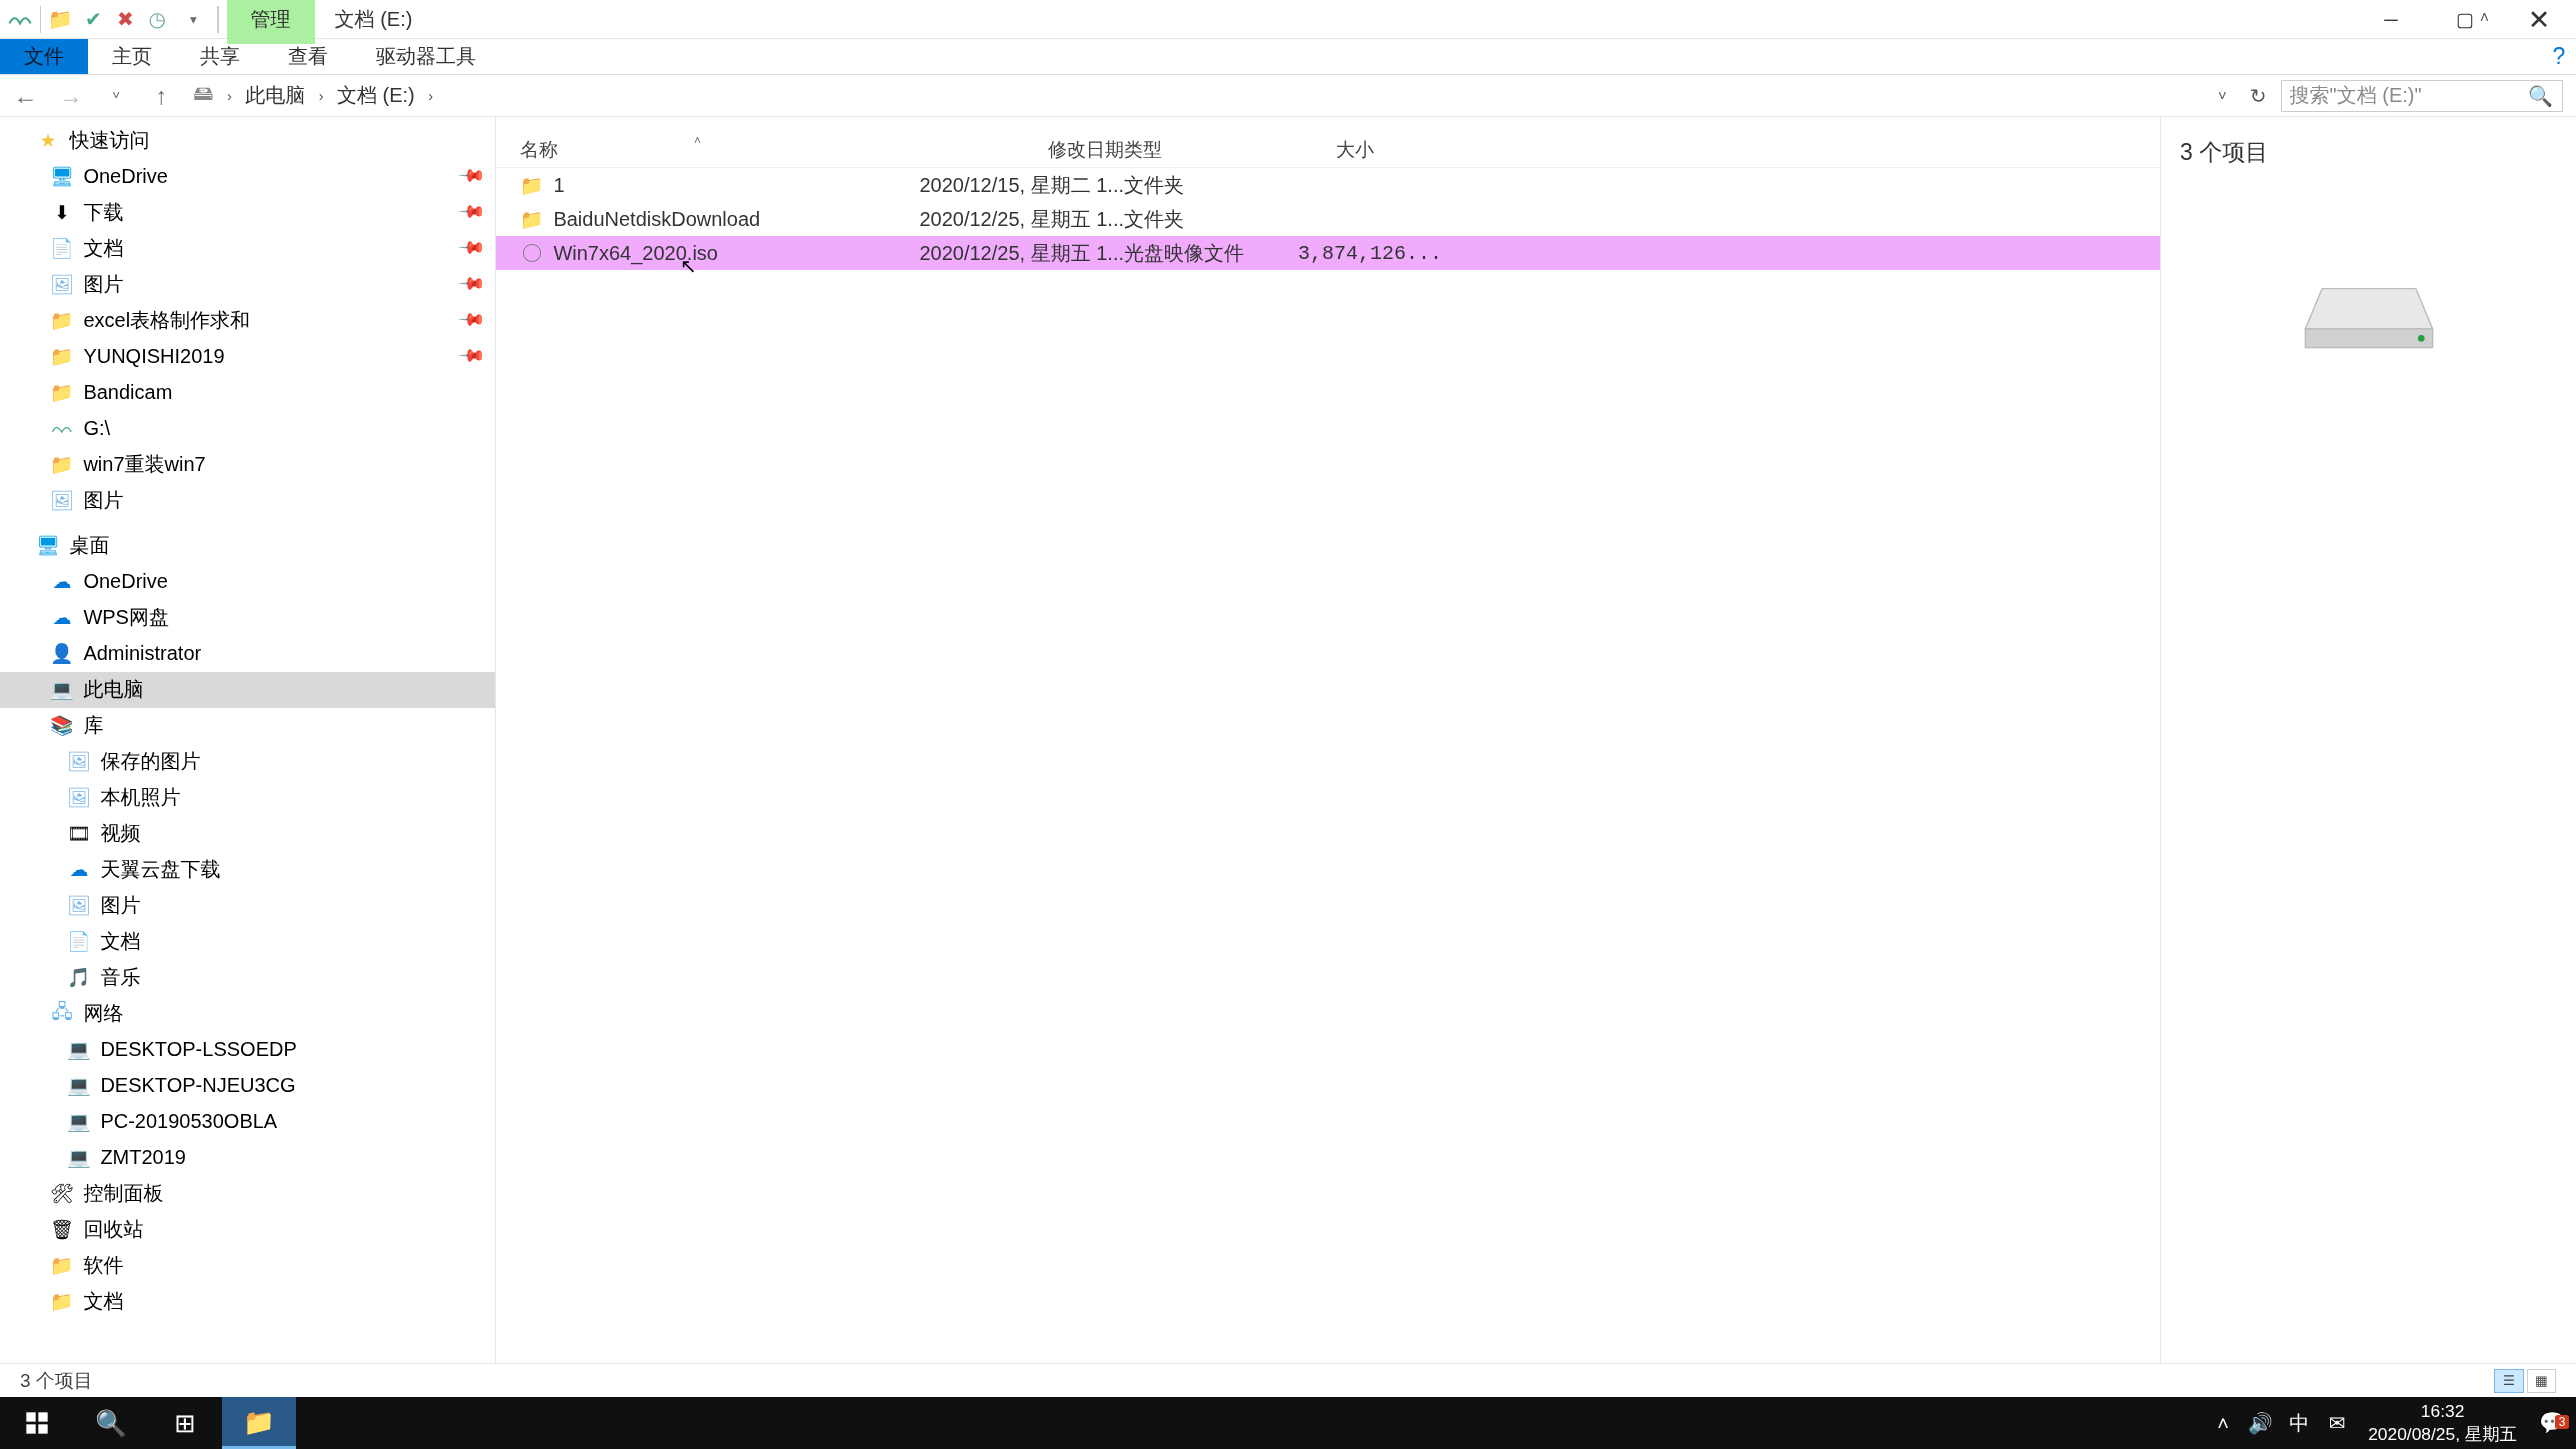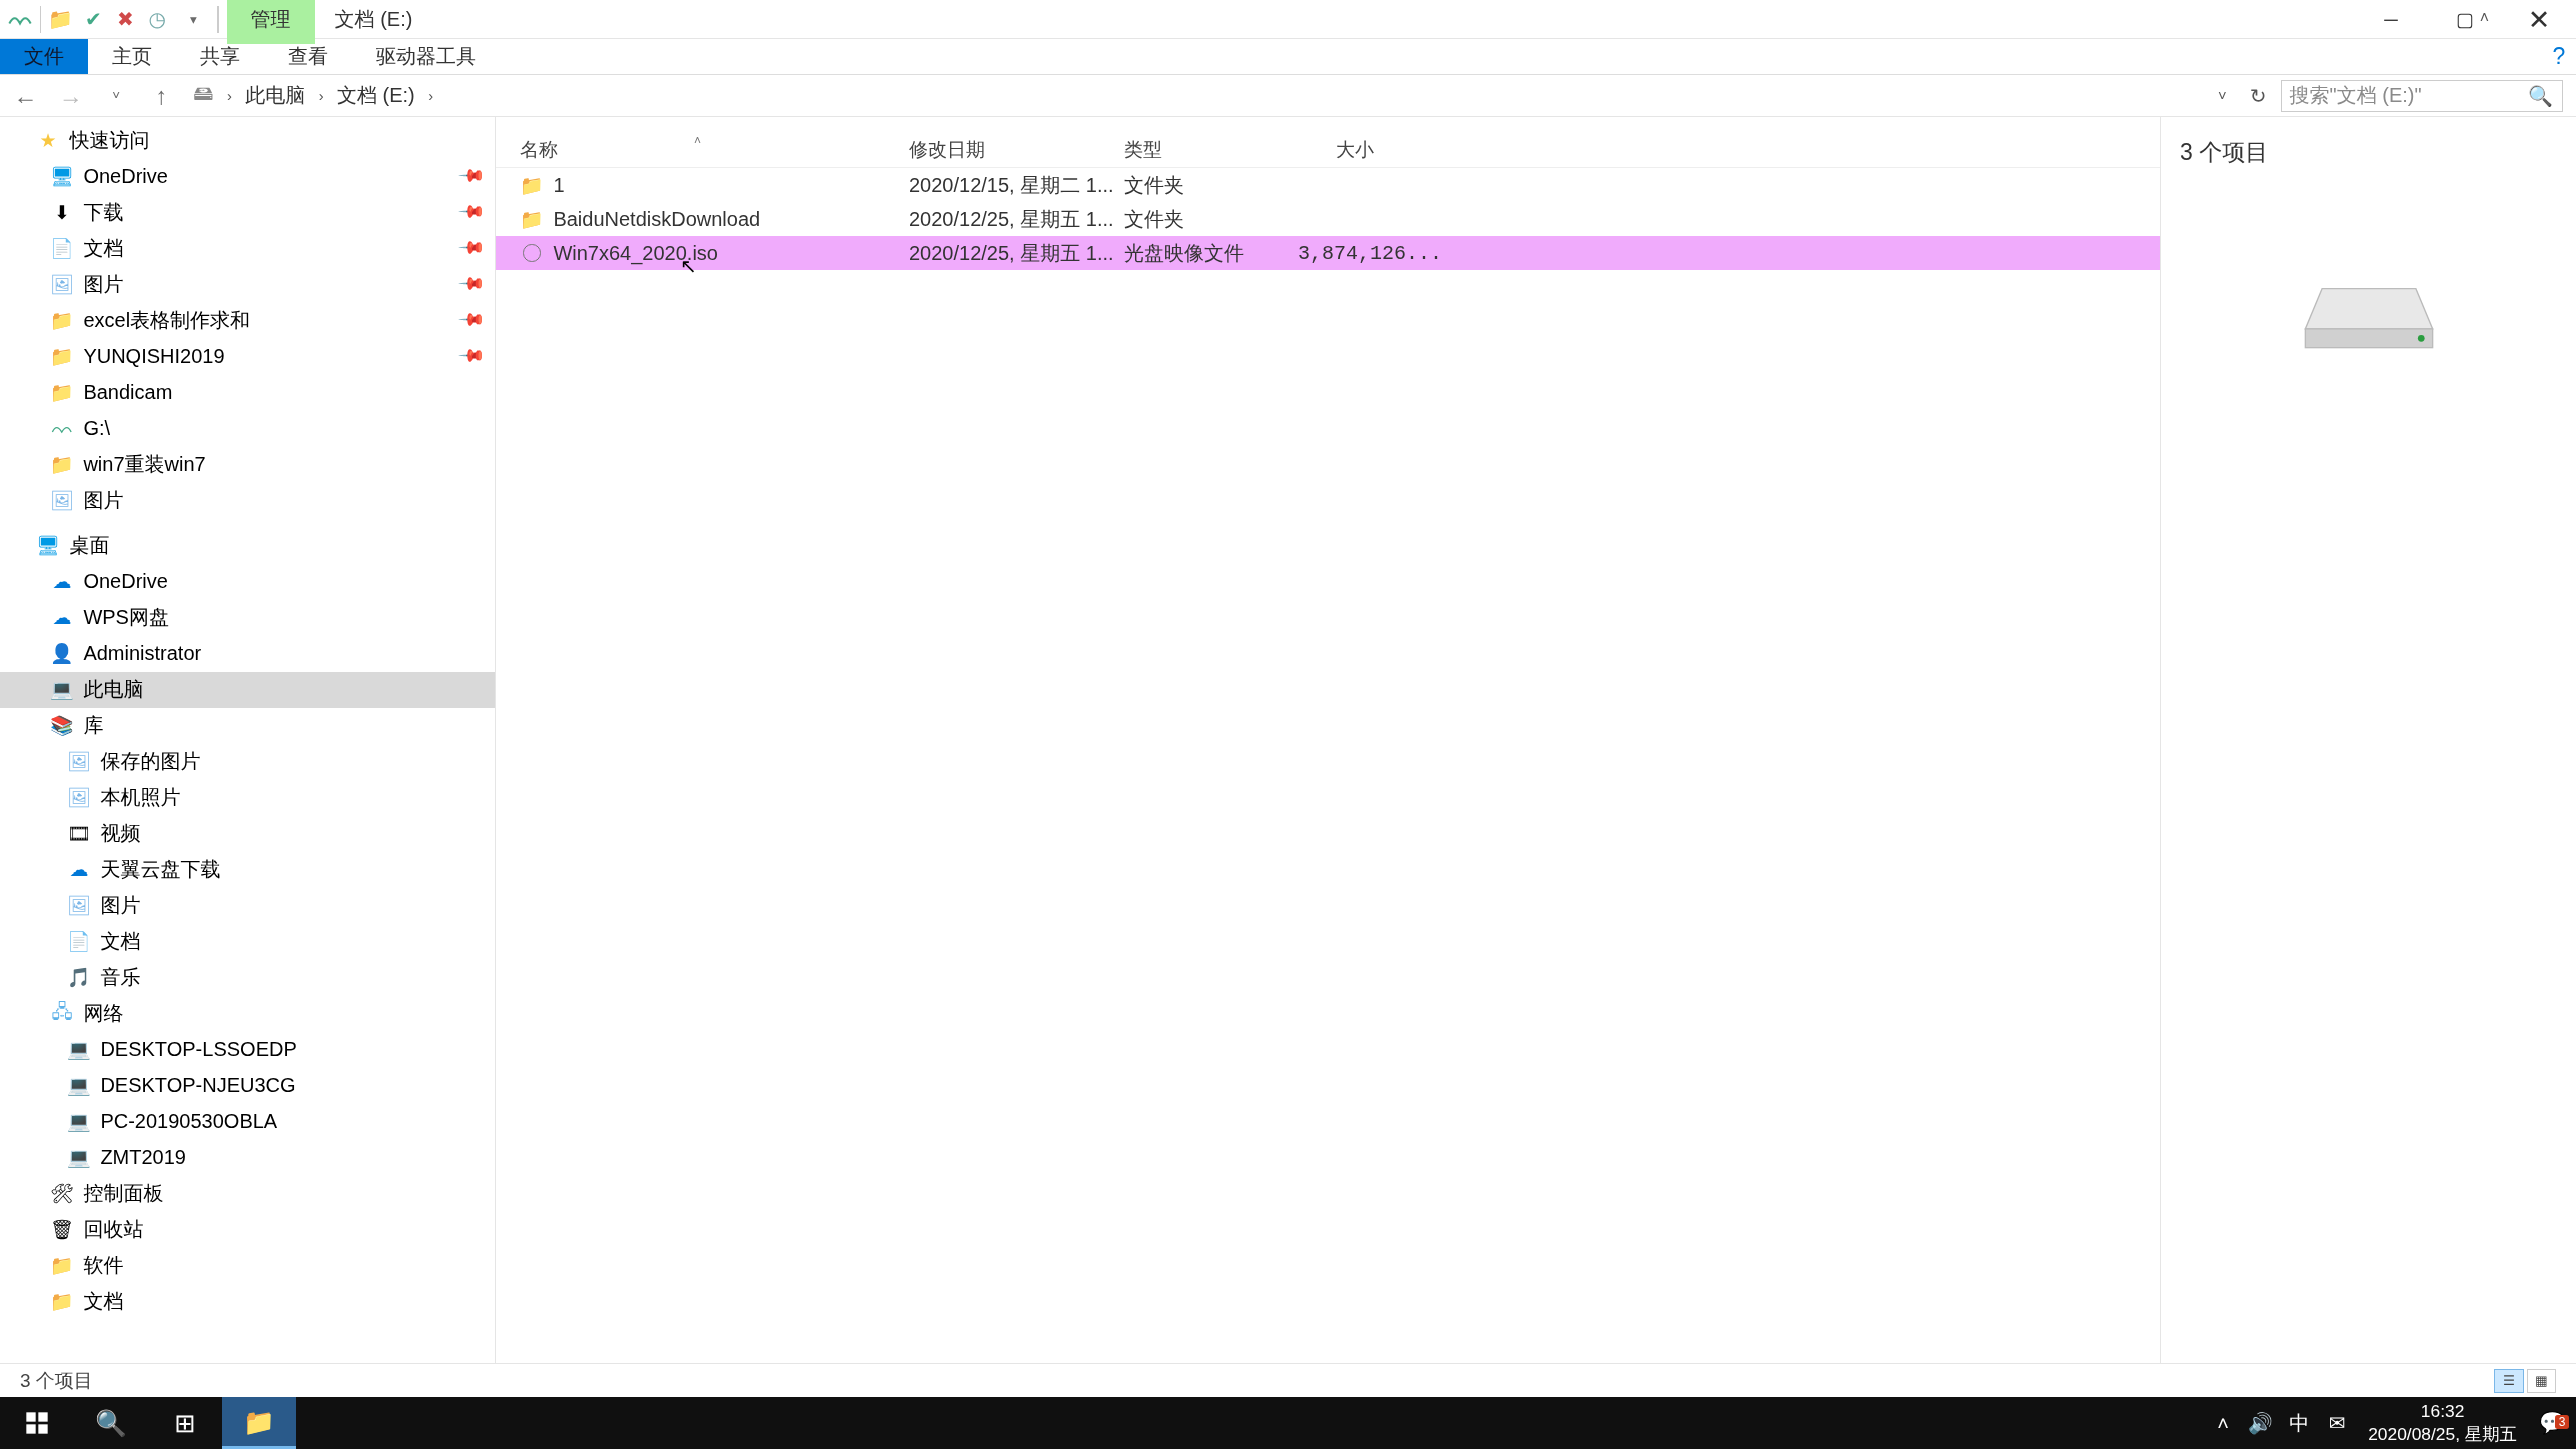--- a/index.html
+++ b/index.html
@@ -53,21 +53,21 @@
 .pc-ico { color: #0078d7; }
 .net-ico { color: #5bb0e8; }
 .desk-ico { color: #0099e5; }
 .cloud-ico { color: #0078d7; }
 
 
 .filelist { flex: 1; display: flex; }
 .list-main { flex: 1; margin-top: 16px; }
 .columns { display: flex; height: 35px; align-items: center; font-size: 19px; color: #444; border-bottom: 1.3px solid #eee; padding-left: 24px; }
 .col-name { width: 389px; position: relative; }
-.col-date { width: 215px; }
+.col-date { width: 215px; text-align: right; }
 .col-type { width: 174px; }
 .col-size { width: 114px; text-align: center; font-family: Liberation Mono, monospace; }
 .sort-ind { position: absolute; top: -2.7px; left: 174px; font-size: 12px; color: #777; }
 .row { display: flex; height: 34px; align-items: center; font-size: 20px; color: #333; padding-left: 24px; }
 .row.selected { background: #f0abfc; }
 .row .icon { width: 24px; height: 24px; margin-right: 9.4px; display: inline-flex; align-items: center; justify-content: center; font-size: 19px; }
 .row .col-name { display: flex; align-items: center; }
 .disc-ico { color: #fff; border: 1.3px solid #777; border-radius: 50%; width: 17.4px; height: 17.4px; }
 
 

